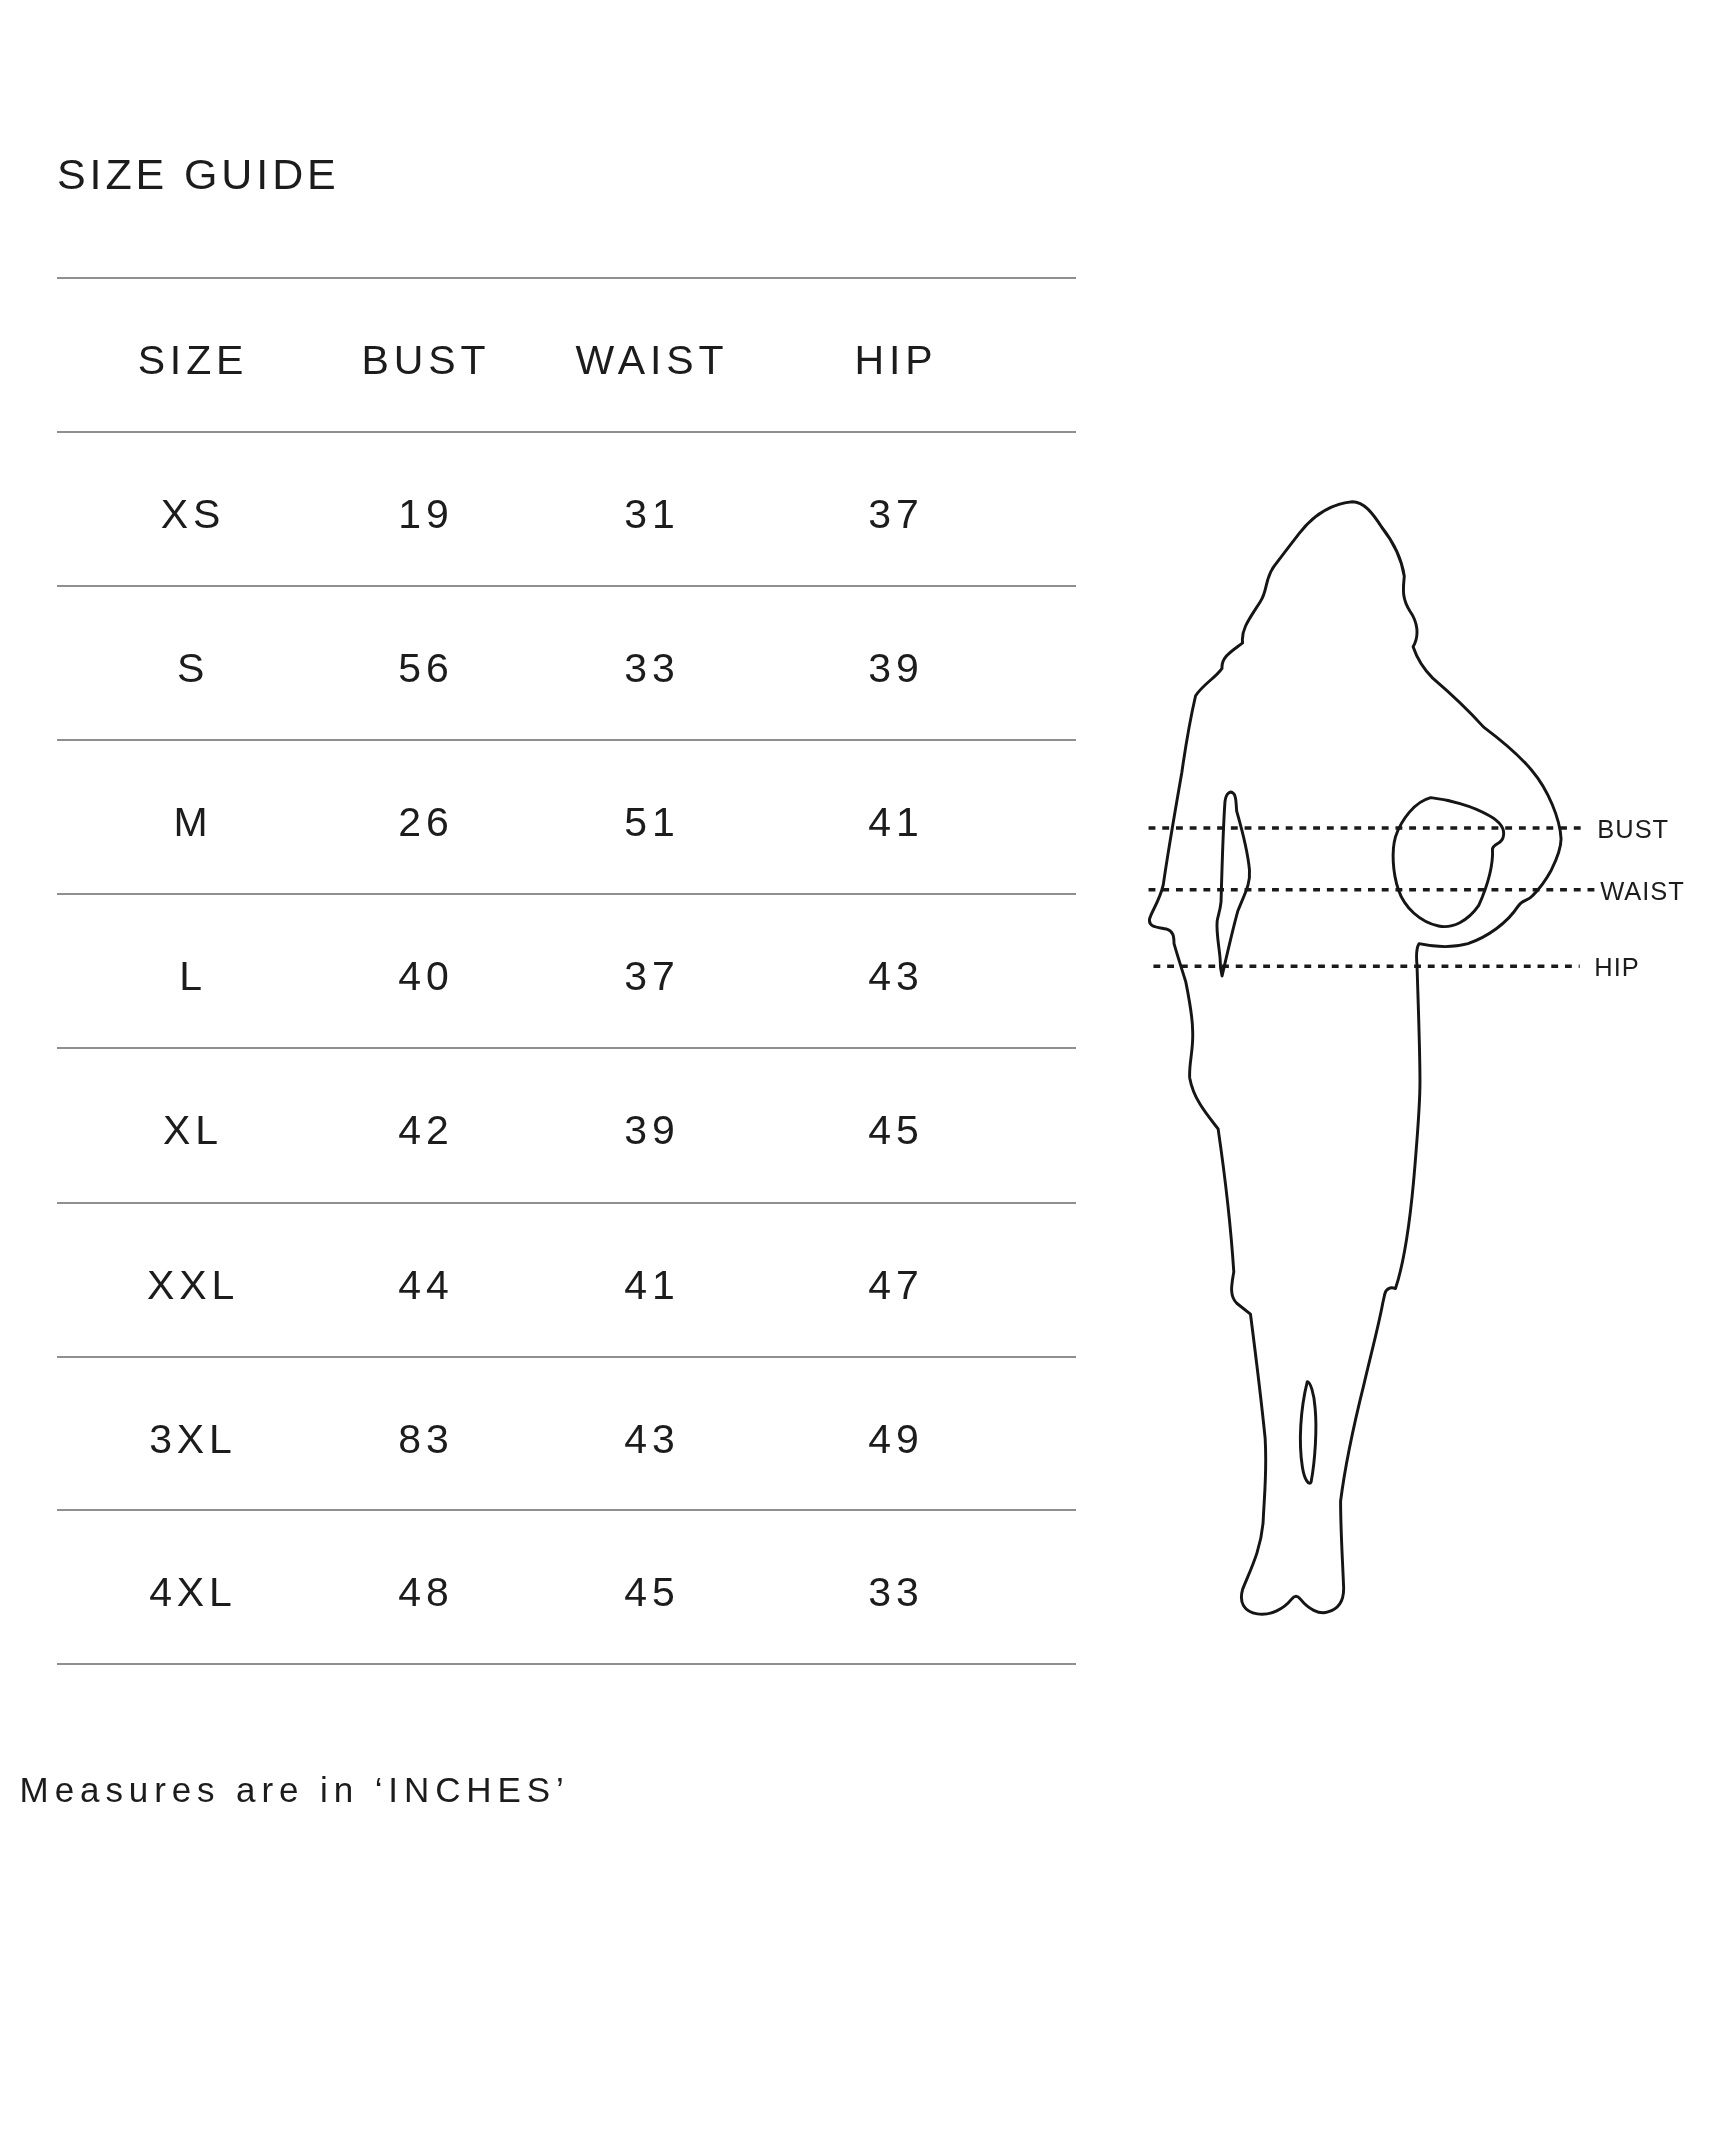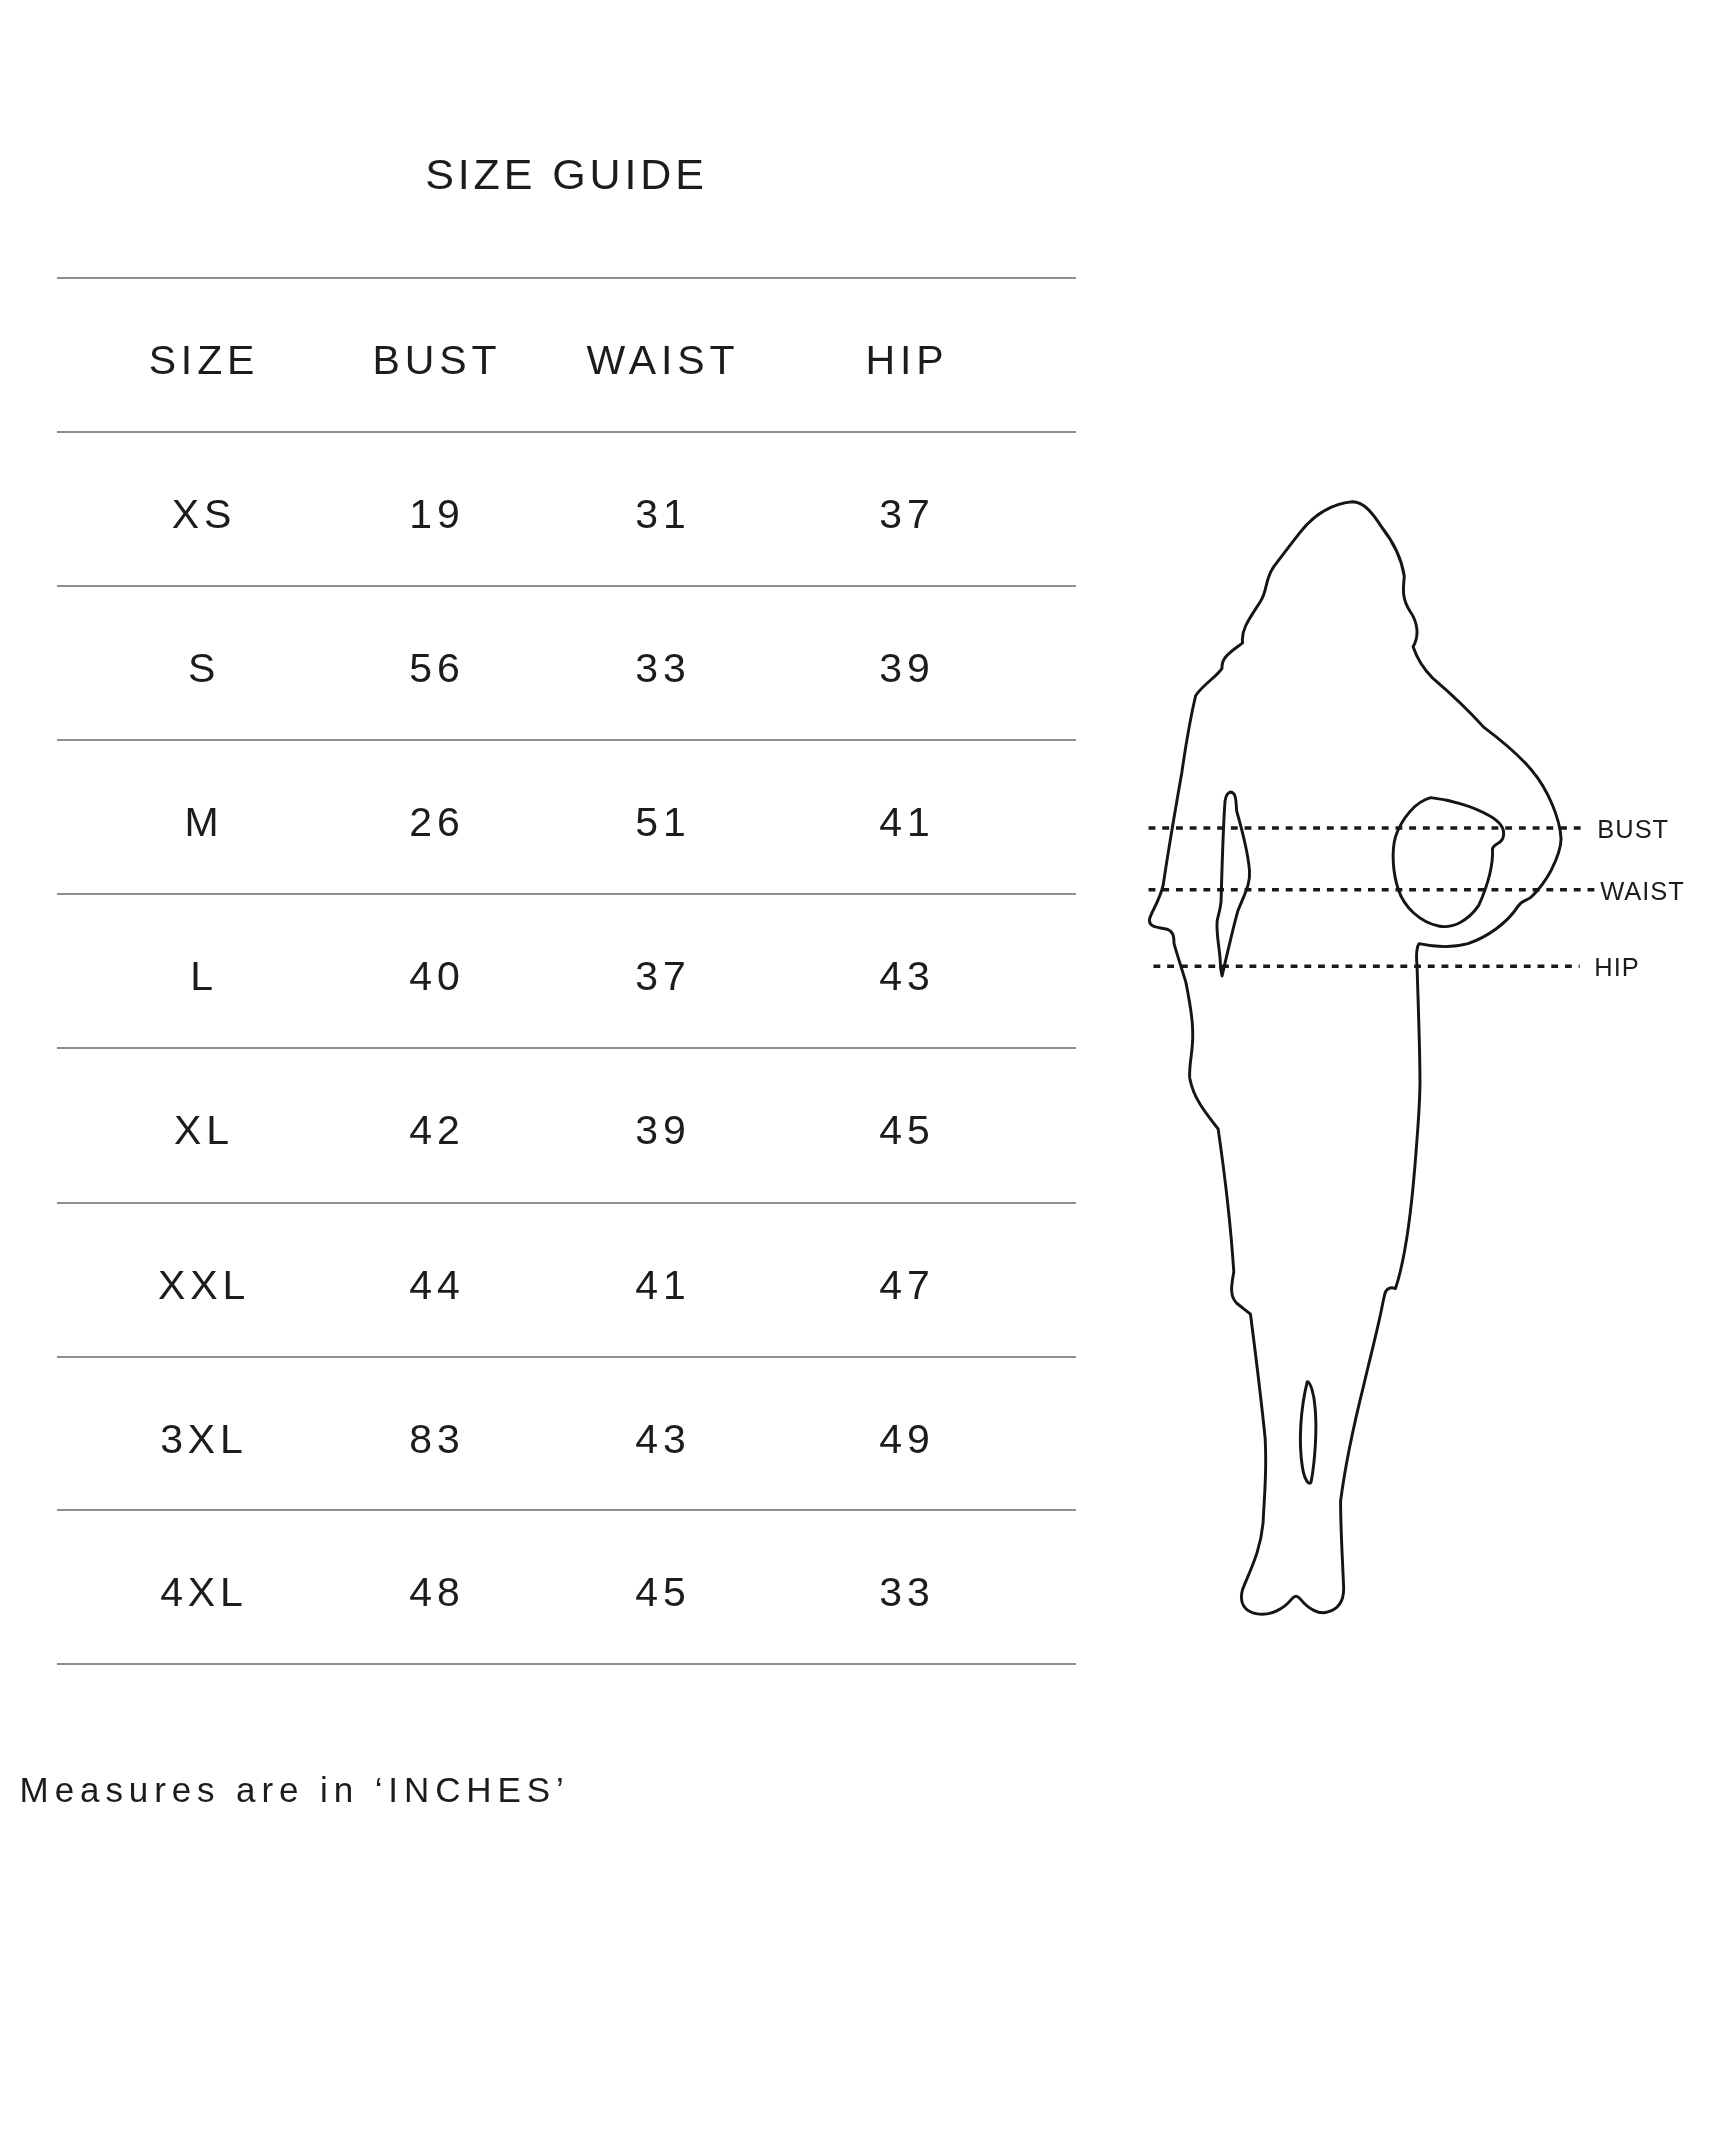--- a/index.html
+++ b/index.html
@@ -14,36 +14,35 @@
     background: #ffffff;
     font-family: "Liberation Sans", "DejaVu Sans", sans-serif;
     color: #1f1f1f;
     overflow: hidden;
   }
   .page-title {
     position: absolute;
     left: 57px;
     top: 150px;
     width: 1019px;
-    text-align: center;
     font-size: 43px;
     letter-spacing: 3.9px;
     color: #1c1c1c;
     white-space: nowrap;
   }
   .rule {
     position: absolute;
     left: 57px;
     width: 1019px;
     height: 2px;
     background: #8f8f8f;
   }
   .trow {
     position: absolute;
-    left: 70px;
+    left: 59px;
     width: 1019px;
     height: 166px;
   }
   .tcell {
     position: absolute;
     top: 50%;
     transform: translate(-50%, -50%);
     width: 294px;
     text-align: center;
     font-size: 41px;

